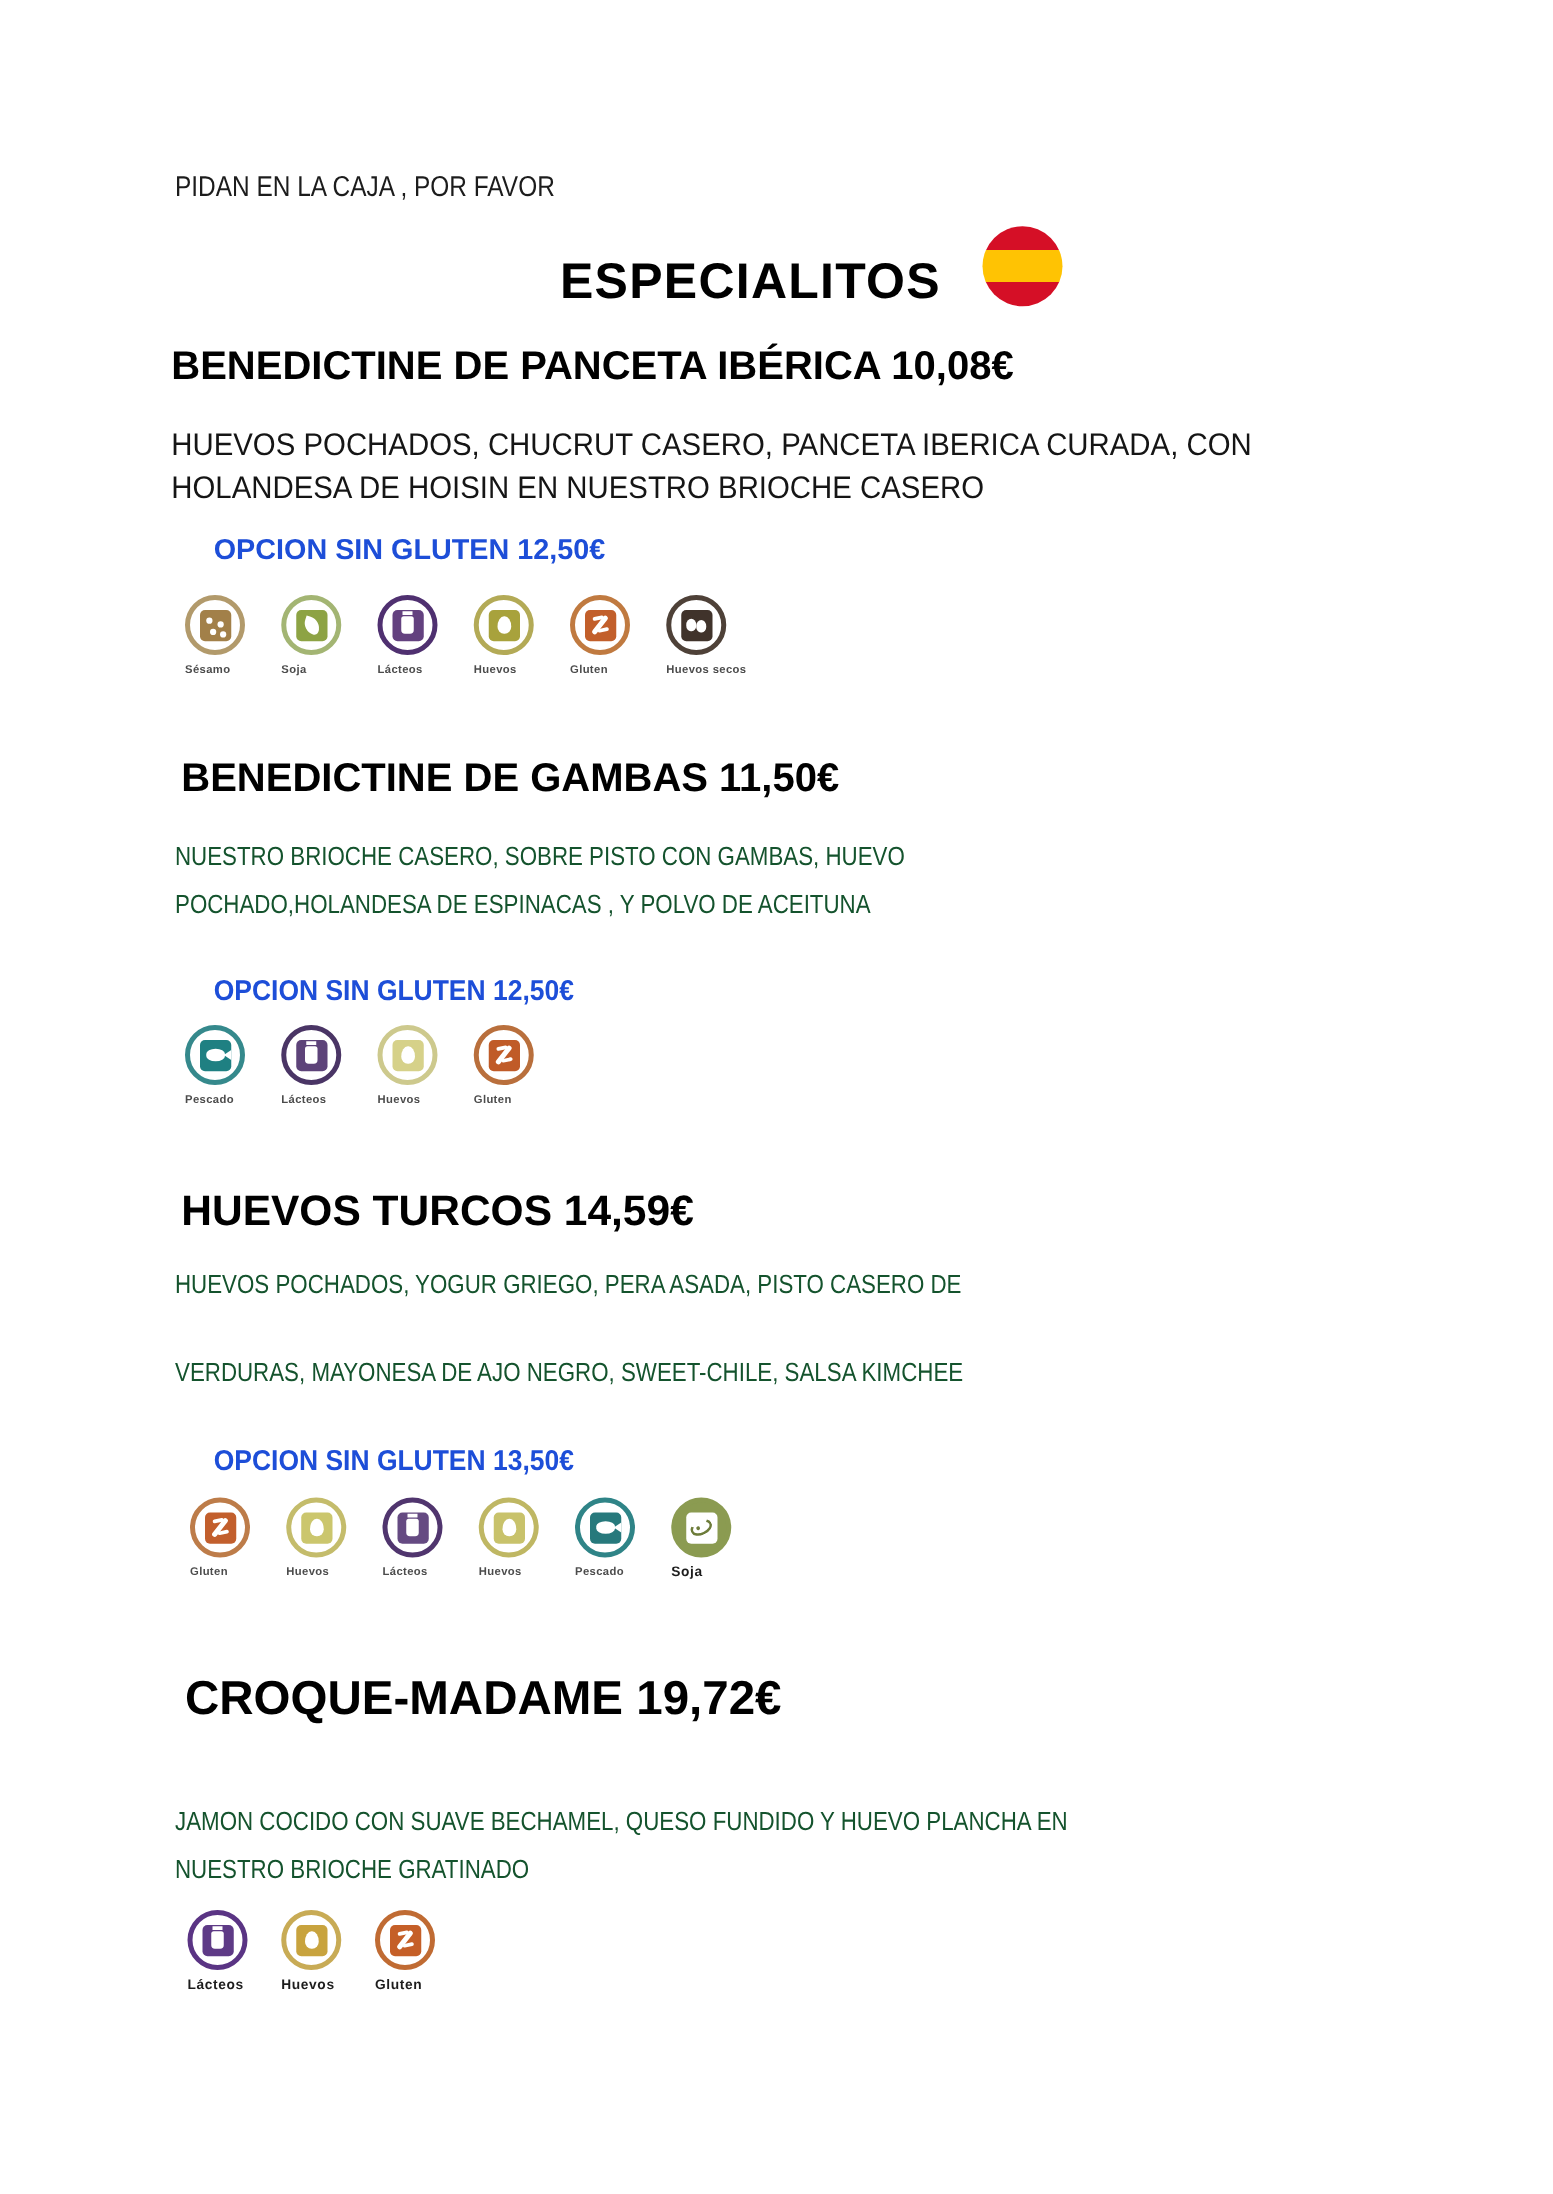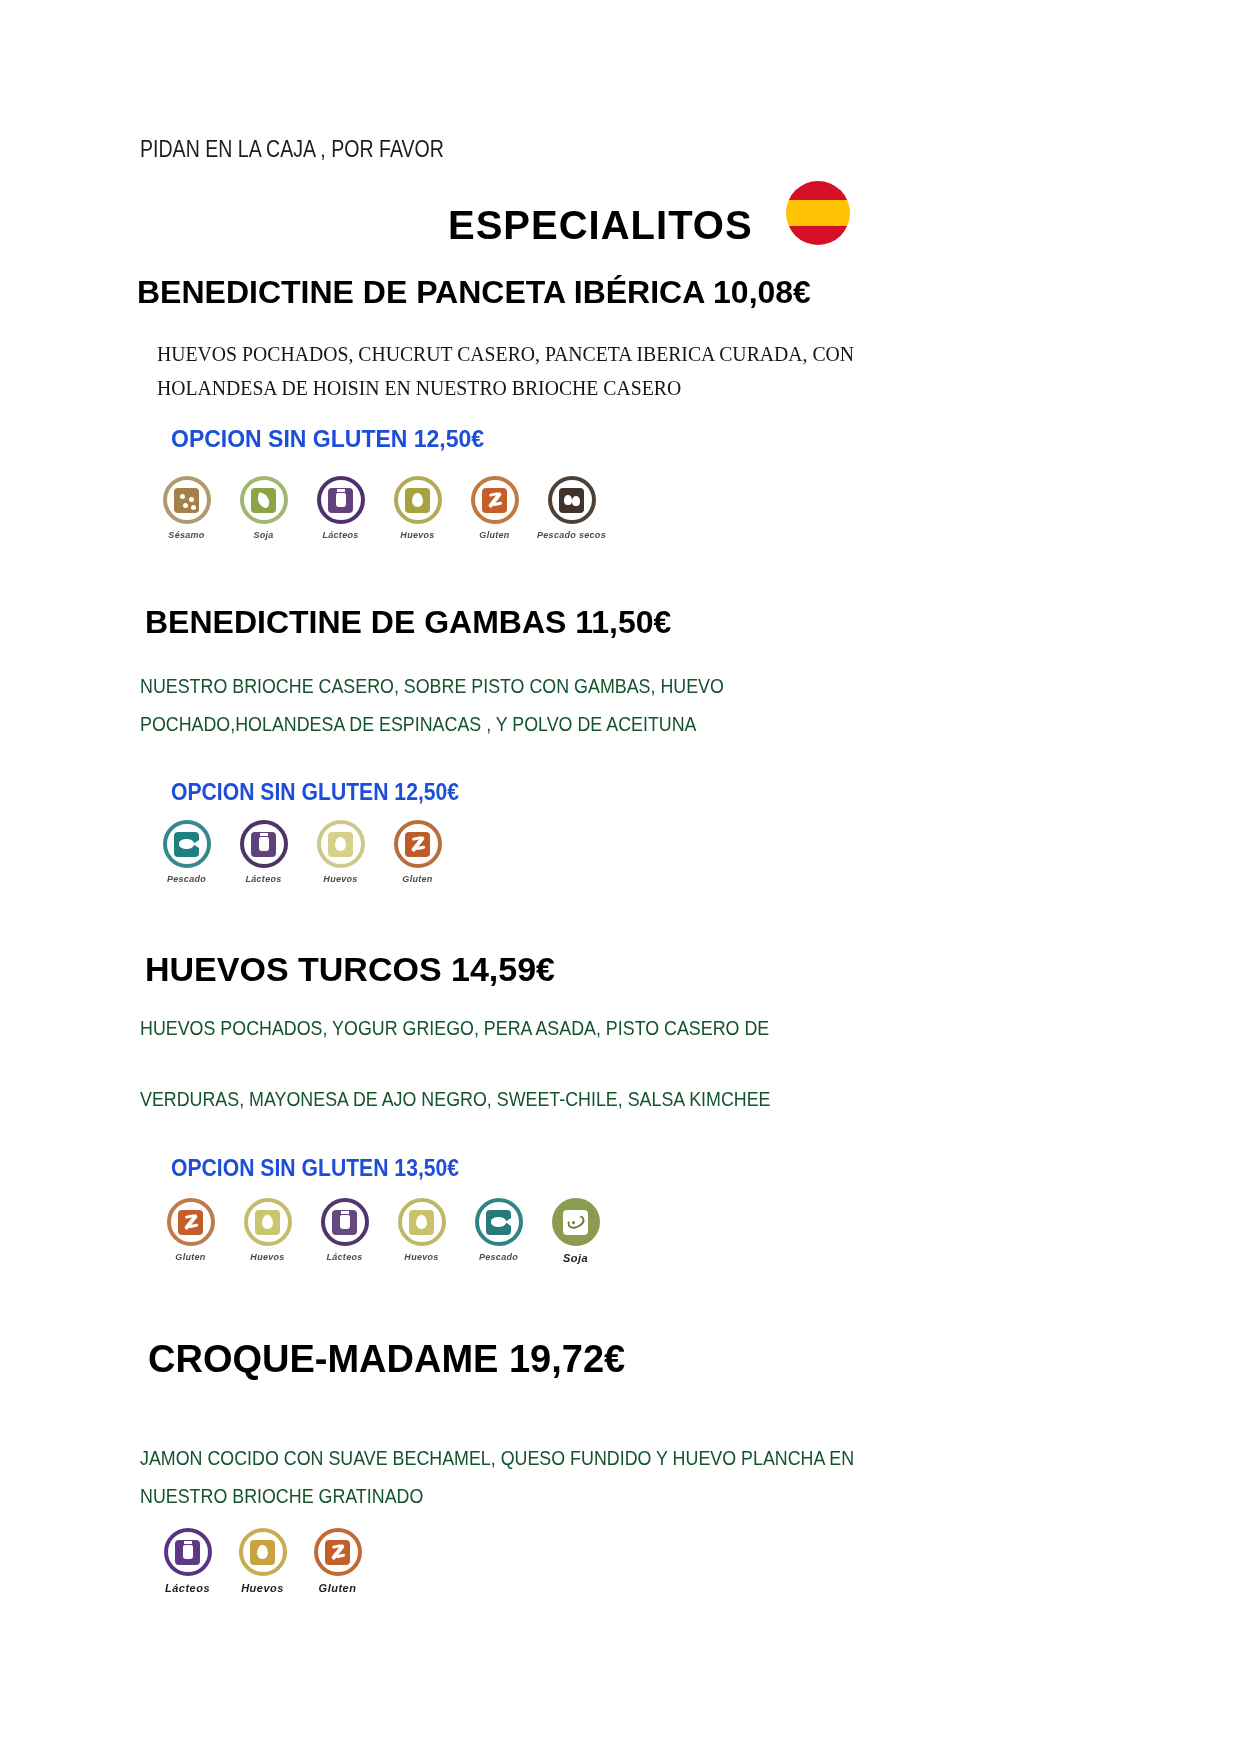--- a/index.html
+++ b/index.html
@@ -5,27 +5,27 @@
   html,body{margin:0;padding:0;background:#ffffff;}
   .page{position:relative;width:1242px;height:1755px;background:#ffffff;overflow:hidden;
         font-family:"Liberation Sans",sans-serif;color:#111;}
   .abs{position:absolute;white-space:nowrap;}
   .cx{display:inline-block;transform:scaleX(0.85);transform-origin:0 50%;white-space:nowrap;}
   .cx92{display:inline-block;transform:scaleX(0.92);transform-origin:0 50%;white-space:nowrap;}
   .cxserif{display:inline-block;transform:scaleX(0.94);transform-origin:0 50%;white-space:nowrap;}
   .note{font-size:23px;color:#1c1c1c;}
   .bigtitle{font-weight:bold;font-size:40px;letter-spacing:1px;color:#000;}
   .dishtitle{font-weight:bold;color:#000;}
-  .desc-serif{font-family:Liberation Serif, serif;font-size:21px;color:#151515;margin-left:20px;}
+  .desc-serif{font-family:Liberation Sans, sans-serif;font-size:25px;color:#151515;}
   .desc-sans{font-size:21px;color:#14532d;}
   .option{font-weight:bold;font-size:23px;color:#1d4ed8;margin-left:34px;}
   .flag{position:absolute;width:64px;height:64px;border-radius:50%;}
   
   .iconrow{position:absolute;display:flex;align-items:flex-start;}
-  .allergen{display:inline-flex;flex-direction:column;align-items:center;width:77px;font-style:italic;}
+  .allergen{display:inline-flex;flex-direction:column;align-items:flex-start;width:77px;}
   .row4 .allergen{width:75px;}
   .ring{width:40px;height:40px;border:4px solid #888;border-radius:50%;display:flex;
         align-items:center;justify-content:center;background:#fff;}
   .sq{width:25px;height:25px;border-radius:4px;display:flex;align-items:center;justify-content:center;}
   .alabel{margin-top:6px;font-size:9px;color:#4c4c4c;font-weight:bold;letter-spacing:0.3px;}
   .alabel-bold{font-size:11px;color:#1d1d1d;letter-spacing:0.5px;}
   
   .g{position:relative;display:block;}
   .g-sesame{width:5px;height:5px;border-radius:50%;background:currentColor;margin:-8px 0 0 -9px;
             box-shadow:9px 3px 0 currentColor,3px 9px 0 currentColor,11px 11px 0 currentColor;}
@@ -99,21 +99,21 @@
           </span>
         </span>
         <span class="alabel">Gluten</span>
       </span>
       <span class="allergen">
         <span class="ring" style="border-color: rgb(78, 65, 56);">
           <span class="sq" style="background: rgb(64, 51, 43);">
             <span class="g g-nuts" style="color: rgb(255, 255, 255);"></span>
           </span>
         </span>
-        <span class="alabel">Pescado secos</span>
+        <span class="alabel">Huevos secos</span>
       </span>
     </div>
 
   <div class="abs dishtitle" style="left:145px;top:604px;font-size:32px;">BENEDICTINE DE GAMBAS  11,50€</div>
   <div class="abs desc-sans" style="left:140px;top:674px;"><span class="cx">NUESTRO BRIOCHE CASERO, SOBRE  PISTO  CON GAMBAS, HUEVO</span></div>
   <div class="abs desc-sans" style="left:140px;top:712px;"><span class="cx">POCHADO,HOLANDESA DE ESPINACAS , Y POLVO DE ACEITUNA</span></div>
   <div class="abs option" style="left:137px;top:779px;"><span class="cx92">OPCION SIN GLUTEN 12,50€</span></div>
   <div class="iconrow" style="left:148px;top:820px;">
       <span class="allergen">
         <span class="ring" style="border-color: rgb(53, 137, 140);">

